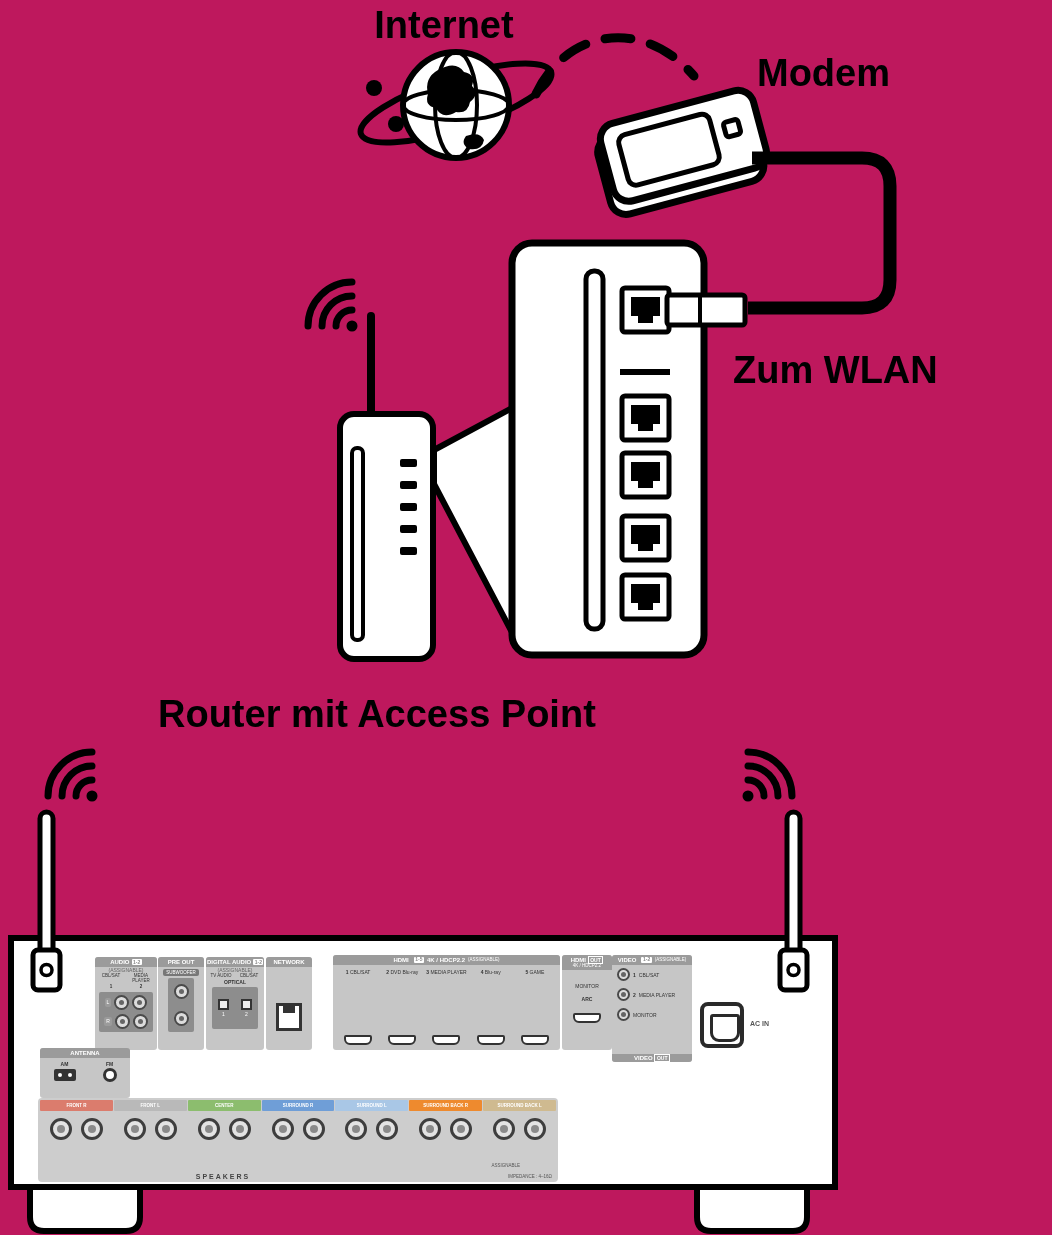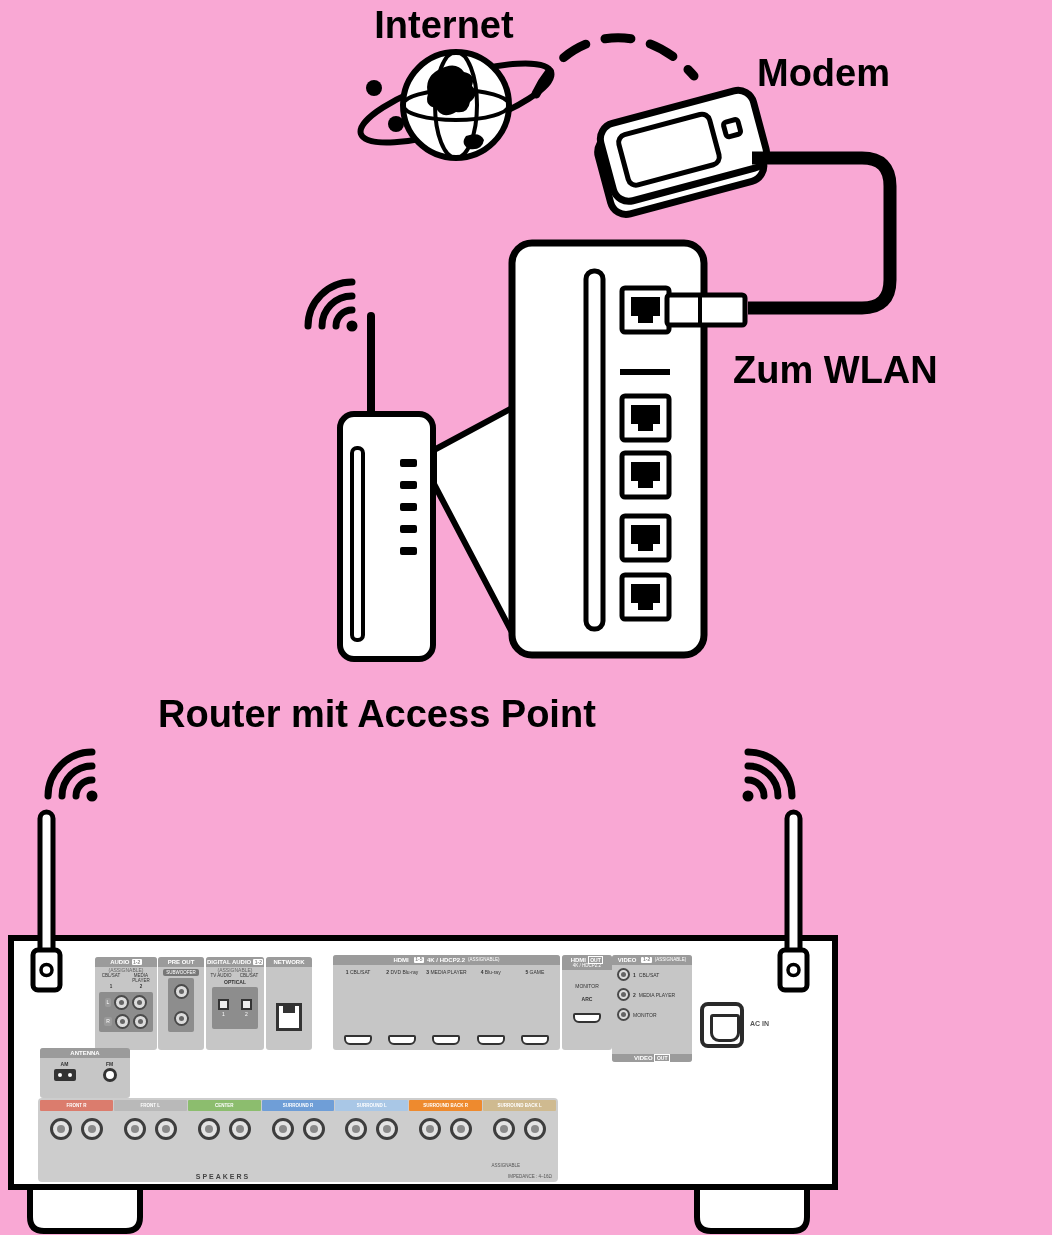--- a/index.html
+++ b/index.html
@@ -1,18 +1,18 @@
 <!DOCTYPE html>
 <html><head>
 <meta charset="utf-8">
 <style>
   *{margin:0;padding:0;box-sizing:border-box}
   html,body{background:#fff}
   body{width:1052px;height:1235px;font-family:"Liberation Sans",sans-serif;position:relative;overflow:hidden}
-  .canvas{position:relative;width:1052px;height:1235px;background:#f9a8d4}
+  .canvas{position:relative;width:1052px;height:1235px;background:#be185d}
 
   
   svg.overlay{position:absolute;left:0;top:0;z-index:2;pointer-events:none}
   .lbl{font-family:"Liberation Sans",sans-serif;font-size:38px;font-weight:bold;fill:#000}
 
   
   .receiver{position:absolute;left:8px;top:935px;width:830px;height:255px;border:6px solid #000;background:#fff;z-index:1}
   .sec{position:absolute;background:#c6c6c6;border-radius:3px;overflow:hidden;color:#333}
   .sec-h{background:#9b9b9b;color:#fff;font-size:6px;font-weight:bold;text-align:center;padding:1.5px 1px;white-space:nowrap;line-height:1.15}
   .sec-h.row{display:flex;gap:3px;justify-content:center;align-items:center}

